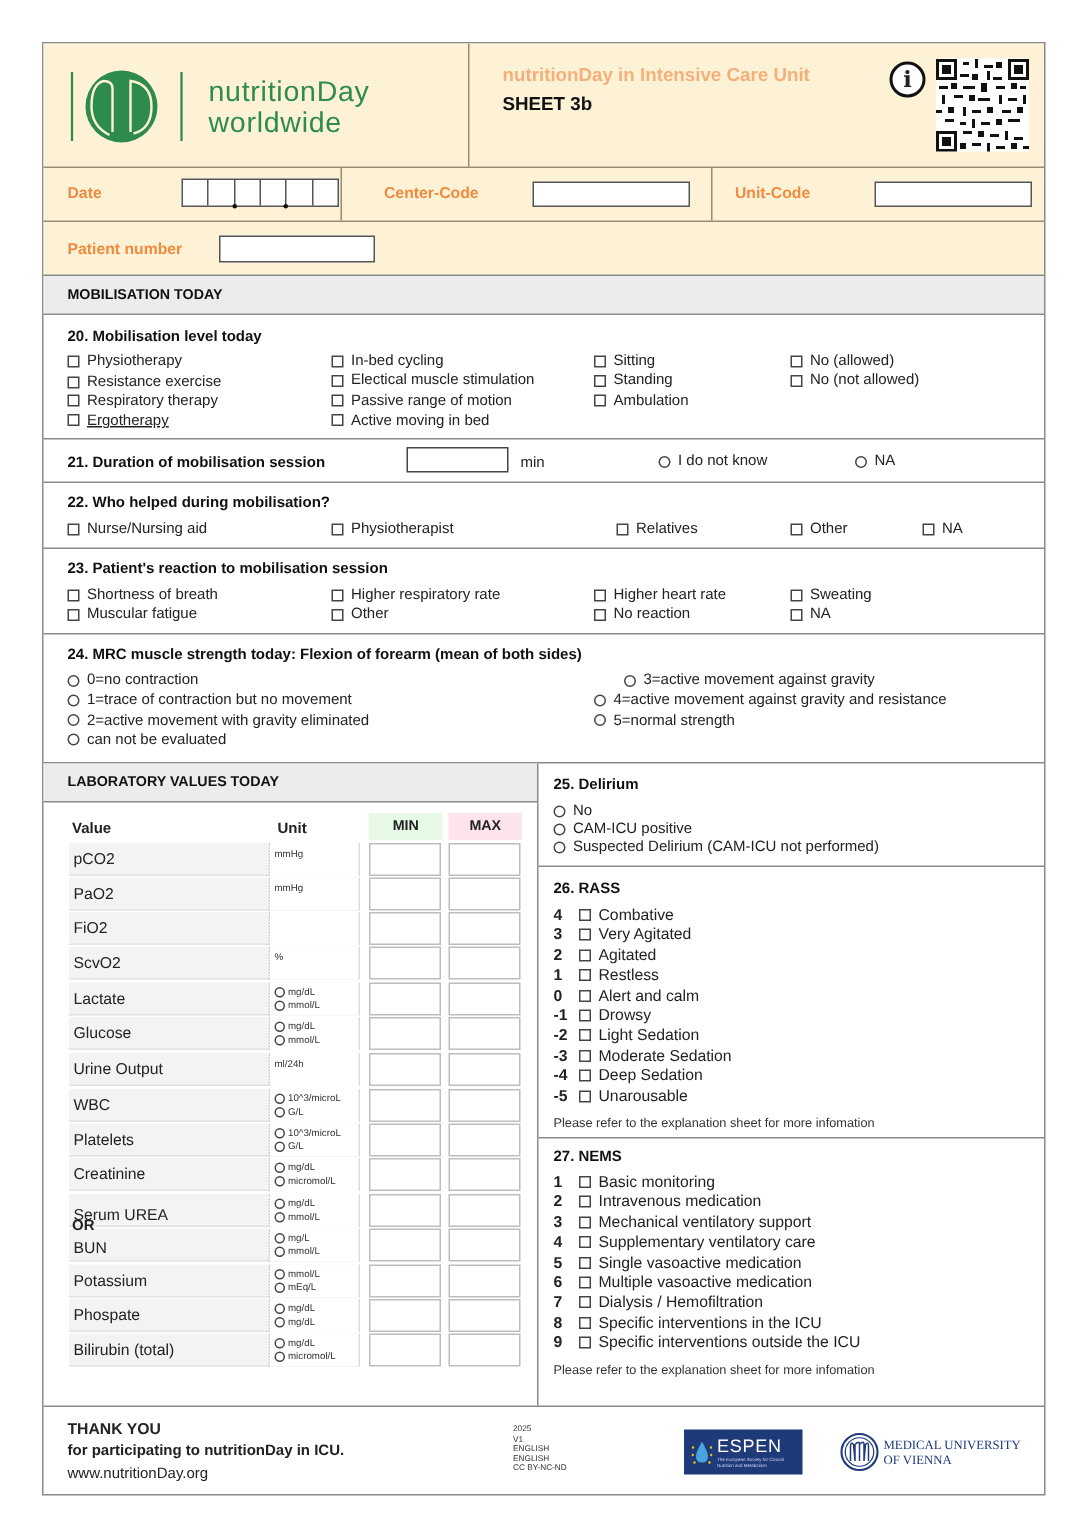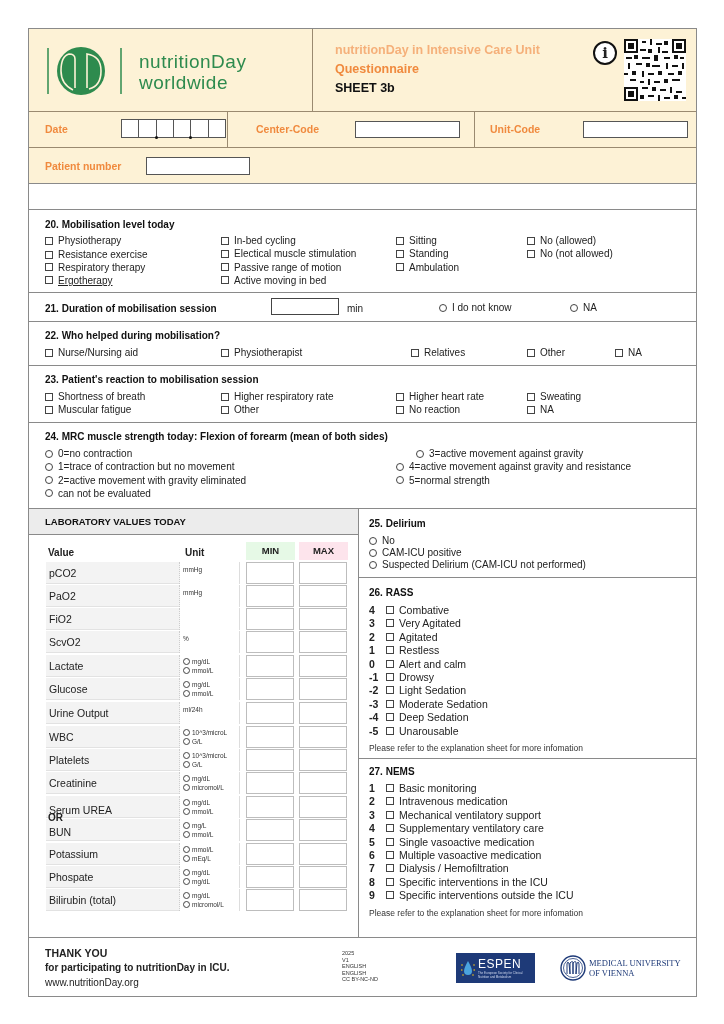--- a/index.html
+++ b/index.html
@@ -43,21 +43,20 @@
         <line x1="76" y1="4" x2="76" y2="50" stroke="#2e8b4e" stroke-width="1.5"></line>
       </svg>
     </div>
     <div class="abs" style="left:110px;top:22px;font-size:19px;color:#2e8b4e;line-height:21px;letter-spacing:0.5px;">
       <div>nutritionDay</div>
       <div>worldwide</div>
     </div>
     <div class="vline brownline" style="left:283px;top:0;height:82px;"></div>
     <div class="abs" style="left:306px;top:12px;font-size:12.5px;line-height:19px;">
       <div style="color:#f5b07a;font-weight:bold;">nutritionDay in Intensive Care Unit</div>
-      <div style="color:#f08a3e;font-weight:bold;">Questionnaire</div>
       <div style="color:#111;font-weight:bold;">SHEET 3b</div>
     </div>
     <div class="abs" style="left:564px;top:12px;width:24px;height:24px;border:2px solid #111;border-radius:50%;background:#fff;text-align:center;font-weight:bold;font-size:15px;line-height:20px;font-family:'DejaVu Serif',serif;">i</div>
     <div class="abs" style="left:595px;top:10px;width:62px;height:62px;background:#fff;">
       <svg width="62" height="62" viewBox="0 0 31 31" shape-rendering="crispEdges">
         <rect x="0" y="0" width="7" height="7" fill="#111"></rect>
           <rect x="1" y="1" width="5" height="5" fill="#fff"></rect>
           <rect x="2" y="2" width="3" height="3" fill="#111"></rect>
         <rect x="24" y="0" width="7" height="7" fill="#111"></rect>
           <rect x="25" y="1" width="5" height="5" fill="#fff"></rect>
@@ -140,20 +139,21 @@
     <div class="box" style="left:554px;top:9px;width:105px;height:17px;"></div>
   </div>
   <div class="hline brownline" style="top:118px;"></div>
 
   <div class="abs cream" style="left:0;top:119px;width:667px;height:35px;">
     <div class="abs orange" style="left:16px;top:12px;font-size:10.5px;text-align:center;">Patient number</div>
     <div class="box" style="left:117px;top:9px;width:104px;height:18px;"></div>
   </div>
   <div class="hline" style="top:154px;"></div>
 
+  <div class="gray-hdr" style="left:0;top:155px;width:667px;height:25px;">MOBILISATION TODAY</div>
   <div class="hline" style="top:180px;"></div>
 
   <div class="qtitle" style="left:16px;top:190px;">20. Mobilisation level today</div>
   <div id="q20-opts">
       <div class="opt" style="left: 16px; top: 206px;">
         <span class="cb"></span>
         <span>Physiotherapy</span>
       </div>
       <div class="opt" style="left: 16px; top: 220px; text-align: right;">
         <span class="cb"></span>

